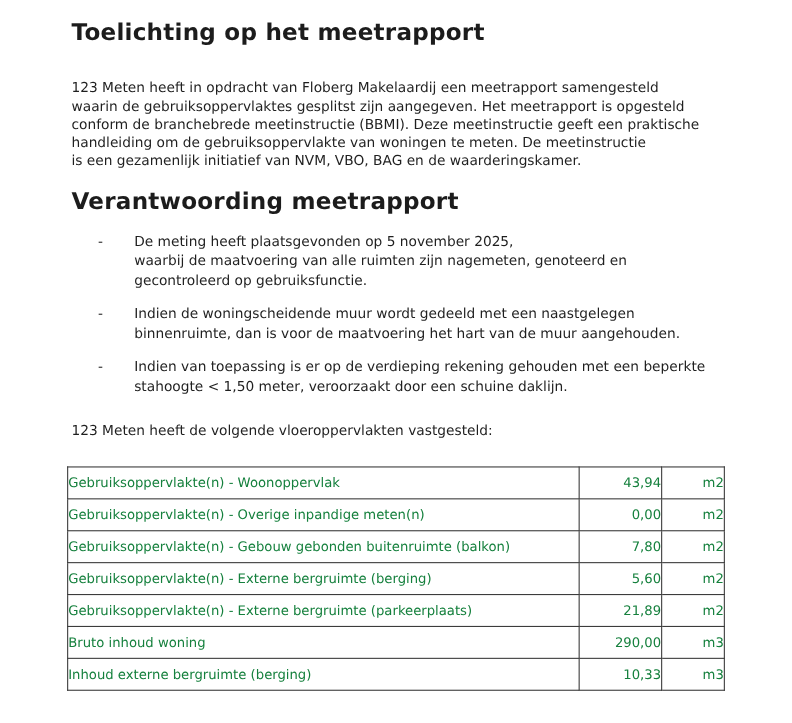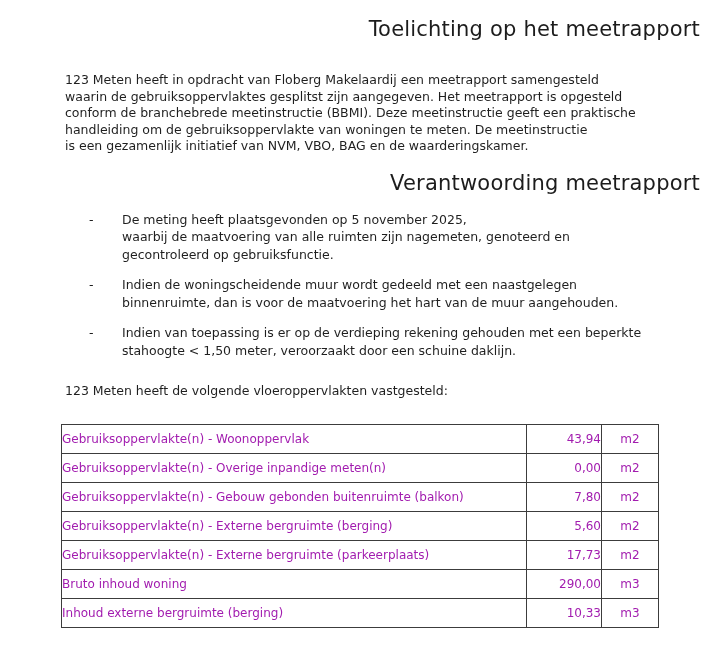--- a/index.html
+++ b/index.html
@@ -15,25 +15,24 @@
     box-sizing: border-box;
     padding: 16px 20px 0 65px;
     background: #ffffff;
     font-family: "DejaVu Sans", "Liberation Sans", sans-serif;
     color: #1f1f1f;
     overflow: hidden;
   }
   h1.doc-heading, h2.doc-heading {
     font-size: 21px;
     line-height: 26px;
-    font-weight: 400;
+    font-weight: 700;
     margin: 0;
     color: #1c1c1c;
     letter-spacing: 0.2px;
-    text-align: right;
   }
   h2.doc-heading { margin-top: 15px; }
   .intro {
     margin: 30px 0 0 0;
     font-size: 12.5px;
     line-height: 16.5px;
     white-space: pre-line;
   }
   .bullets {
     margin-top: 15px;
@@ -55,21 +54,21 @@
     margin: 24px 0 0 0;
     font-size: 12.5px;
     line-height: 16.5px;
   }
   table.meas {
     margin-top: 24px;
     margin-left: -4px;
     width: 596px;
     border-collapse: collapse;
     font-size: 12px;
-    color: #a21caf;
+    color: #15803d;
     table-layout: fixed;
   }
   table.meas, table.meas td {
     border: 1px solid #3c3c3c;
   }
   table.meas td {
     height: 28px;
     vertical-align: middle;
     padding: 0;
   }
@@ -80,21 +79,21 @@
   }
   td.value-cell {
     width: 74px;
     text-align: right;
     padding-right: 6px;
     border-left: none;
     border-right: none;
   }
   td.unit-cell {
     width: 56px;
-    text-align: center;
+    text-align: right;
     padding-left: 13px;
     border-left: none;
   }
 </style>
 </head>
 <body>
 
 <div class="page">
 
   <h1 class="doc-heading">Toelichting op het meetrapport</h1>
@@ -145,21 +144,21 @@
         <td class="value-cell">7,80</td>
         <td class="unit-cell">m2</td>
       </tr>
       <tr>
         <td class="label-cell">Gebruiksoppervlakte(n) - Externe bergruimte (berging)</td>
         <td class="value-cell">5,60</td>
         <td class="unit-cell">m2</td>
       </tr>
       <tr>
         <td class="label-cell">Gebruiksoppervlakte(n) - Externe bergruimte (parkeerplaats)</td>
-        <td class="value-cell">17,73</td>
+        <td class="value-cell">21,89</td>
         <td class="unit-cell">m2</td>
       </tr>
       <tr>
         <td class="label-cell">Bruto inhoud woning</td>
         <td class="value-cell">290,00</td>
         <td class="unit-cell">m3</td>
       </tr>
       <tr>
         <td class="label-cell">Inhoud externe bergruimte (berging)</td>
         <td class="value-cell">10,33</td>

